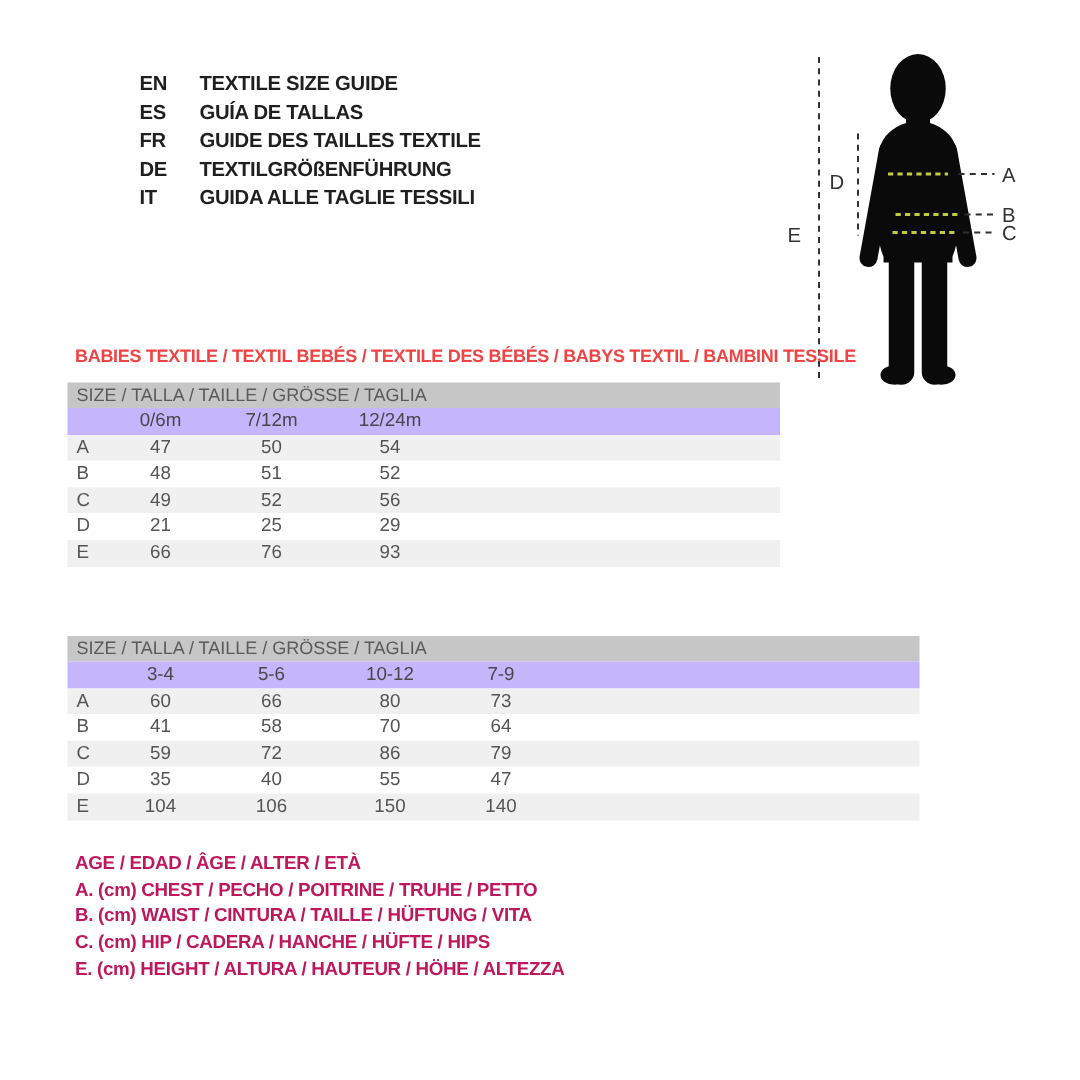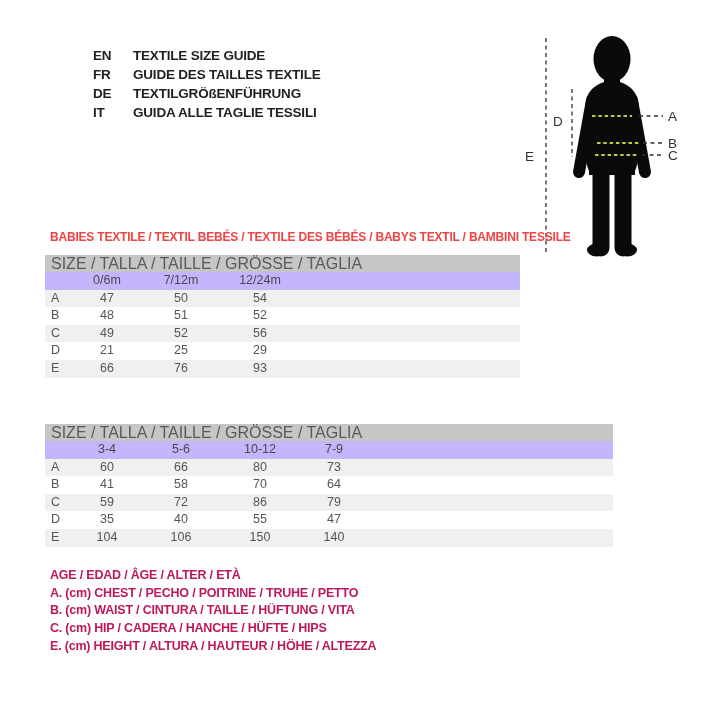--- a/index.html
+++ b/index.html
@@ -17,40 +17,41 @@
 
   
   .section-title{position:absolute;font-size:12px;font-weight:700;letter-spacing:-0.2px;color:#ef4444;white-space:nowrap;}
   #babies-title{left:50px;top:230px;}
   #children-title{left:50px;top:400px;}
 
   
   .size-table{position:absolute;left:45px;}
   #babies-table{top:255px;width:475px;}
   #children-table{top:424px;width:568px;}
-  .size-head{height:17px;line-height:17px;background:#c6c6c6;color:#5a5a5a;font-size:16px;padding-left:6px;box-sizing:border-box;white-space:nowrap;}
+  .size-head{height:17px;line-height:17px;background:#c6c6c6;color:#5a5a5a;font-size:12px;padding-left:6px;box-sizing:border-box;white-space:nowrap;}
   .trow{display:grid;height:17.6px;line-height:17.6px;font-size:12.5px;color:#555;}
   #babies-table .trow{grid-template-columns:26px 72px 76px 82px 1fr;}
   #children-table .trow{grid-template-columns:26px 72px 76px 82px 66px 1fr;}
   .trow.alt{background:#f0f0f0;}
   .thead-row{color:#484848;background:#c4b5fd;}
   .row-label{padding-left:6px;text-align:left;}
   .tcell{text-align:center;}
 
   
   .legend{position:absolute;left:50px;top:567px;}
   .legend-line{height:17.7px;line-height:17.7px;font-size:12.5px;font-weight:700;letter-spacing:-0.2px;color:#be185d;white-space:nowrap;}
 </style>
 </head>
 <body>
 
 <div class="page">
 
   <div class="languages">
       <div class="lang-row"><span class="lang-code">EN</span><span class="lang-title">TEXTILE SIZE GUIDE</span></div>
+      <div class="lang-row"><span class="lang-code">ES</span><span class="lang-title">GUÍA DE TALLAS</span></div>
       <div class="lang-row"><span class="lang-code">FR</span><span class="lang-title">GUIDE DES TAILLES TEXTILE</span></div>
       <div class="lang-row"><span class="lang-code">DE</span><span class="lang-title">TEXTILGRÖßENFÜHRUNG</span></div>
       <div class="lang-row"><span class="lang-code">IT</span><span class="lang-title">GUIDA ALLE TAGLIE TESSILI</span></div>
     </div>
 
   <svg class="figure" viewBox="0 0 220 242" xmlns="http://www.w3.org/2000/svg">
 
     <g fill="#0a0a0a" stroke="none">
       <ellipse cx="112" cy="39" rx="18.5" ry="23"></ellipse>
       <rect x="104" y="52" width="16" height="14"></rect>

